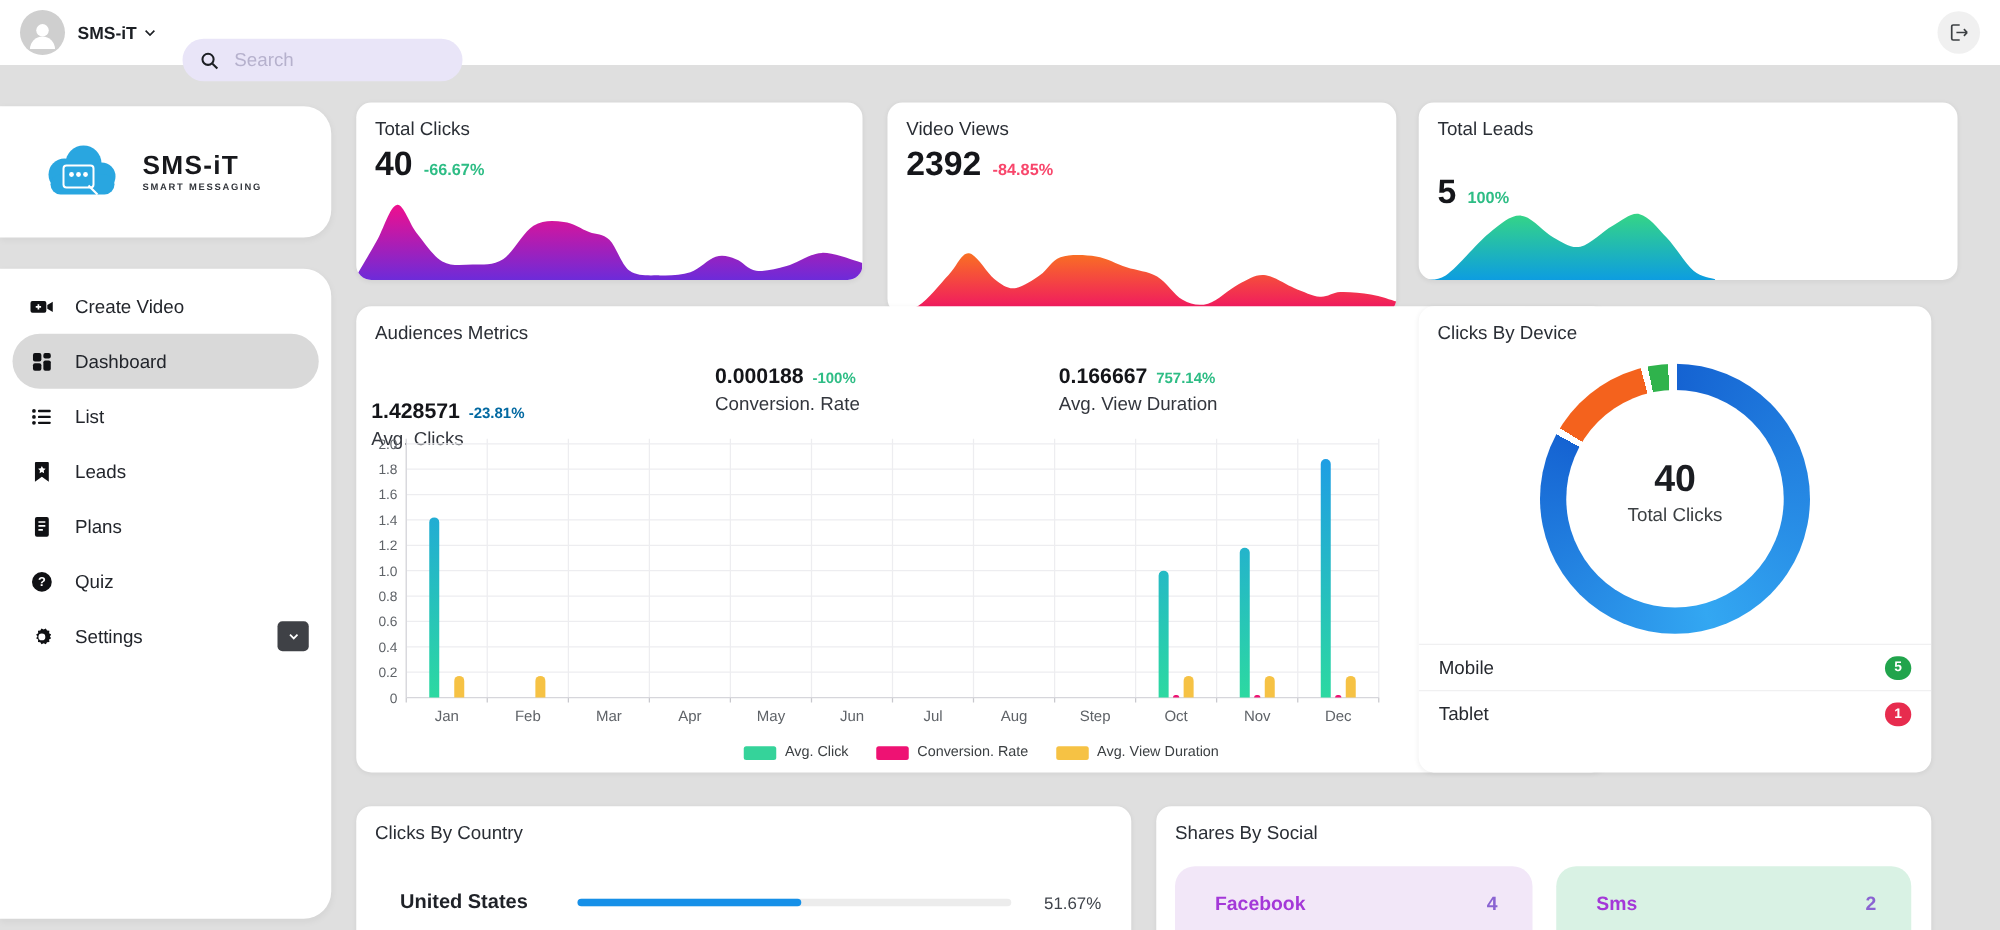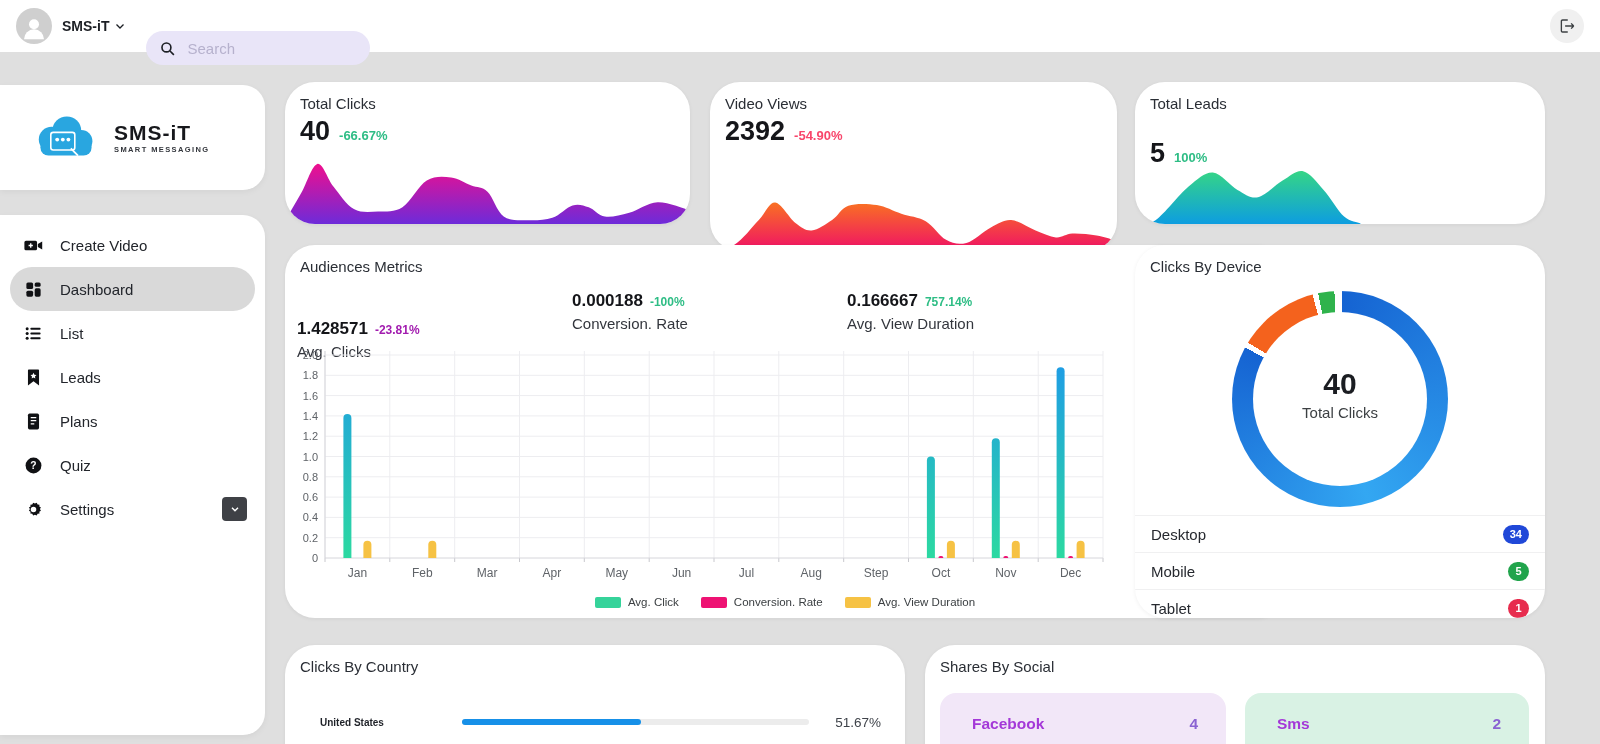--- a/index.html
+++ b/index.html
@@ -26,28 +26,28 @@
   .logo-t2{font-size:7.5px;font-weight:bold;letter-spacing:1.4px;color:#33363c;}
   .menu-card{position:absolute;left:0;top:215px;width:265px;height:520px;background:#fff;border-radius:0 22px 22px 0;box-shadow:0 2px 6px rgba(0,0,0,.05);padding:8px 0;box-sizing:border-box;}
   .menu-item{display:flex;align-items:center;height:44px;margin:0 10px;padding:0 8px 0 12px;gap:16px;font-size:15px;color:#22252b;border-radius:22px;cursor:pointer;}
   .menu-item.active{background:#d9d9d9;}
   .mi-icon{width:22px;height:22px;display:flex;align-items:center;justify-content:center;flex:none;}
   .mi-icon svg{width:19px;height:19px;fill:#101114;}
   .mi-chevron{margin-left:auto;width:25px;height:24px;background:#3f4146;border-radius:4px;display:flex;align-items:center;justify-content:center;cursor:pointer;flex:none;}
   .mi-chevron svg{width:12px;height:12px;stroke:#fff;}
 
   
-  .card{position:absolute;background:#fff;border-radius:30px;box-shadow:0 1px 4px rgba(0,0,0,.06);}
+  .card{position:absolute;background:#fff;border-radius:12px;box-shadow:0 1px 4px rgba(0,0,0,.06);}
   .card-title{position:absolute;left:15px;top:13px;font-size:15px;color:#2a2e35;}
 
   
   .statcard{overflow:hidden;}
   #stat0{left:285px;top:82px;width:405px;height:142px;}
   #stat1{left:710px;top:82px;width:407px;height:169px;}
-  #stat2{left:1135px;top:82px;width:410px;height:142px;}
+  #stat2{left:1135px;top:82px;width:410px;height:142px;padding-left:21px;}
   .sc-valrow{position:absolute;left:15px;top:34px;display:flex;align-items:baseline;gap:9px;}
   .sc-value{font-size:27px;font-weight:600;color:#15161a;}
   .sc-pct{font-size:13px;font-weight:bold;}
   .spark{position:absolute;left:0;right:0;bottom:0;height:62px;}
 
   
   #audiences{left:285px;top:245px;width:1000px;height:373px;}
   .metric{position:absolute;top:46px;}
   #metric0{left:12px;}#metric1{left:287px;}#metric2{left:562px;}
   .m-row{display:flex;align-items:baseline;gap:7px;}
@@ -67,21 +67,21 @@
   .dc-value{font-size:30px;font-weight:600;color:#1b1d22;}
   .dc-label{font-size:15px;color:#3c4043;margin-top:3px;}
   .device-rows{position:absolute;left:0;right:0;top:270px;}
   .dev-row{display:flex;align-items:center;justify-content:space-between;height:36px;padding:0 16px;border-top:1px solid #f0f0f1;font-size:15px;color:#26292f;}
   .badge{min-width:7px;height:19px;line-height:19px;border-radius:10px;padding:0 7px;color:#fff;font-size:11px;font-weight:bold;text-align:center;}
 
   
   #country{left:285px;top:645px;width:620px;height:180px;}
   .country-rows{position:absolute;left:35px;right:24px;top:62px;}
   .country-row{display:flex;align-items:center;gap:20px;height:30px;}
-  .c-label{width:122px;font-size:10px;font-weight:600;color:#1f2228;}
+  .c-label{width:122px;font-size:16px;font-weight:600;color:#1f2228;}
   .c-track{flex:1;height:6px;border-radius:3px;background:#ececec;position:relative;}
   .c-fill{position:absolute;left:0;top:0;bottom:0;border-radius:3px;}
   .c-pct{width:52px;text-align:right;font-size:13.5px;color:#3f434a;}
 
   
   #social{left:925px;top:645px;width:620px;height:180px;}
   .pills{position:absolute;left:0;right:0;top:48px;}
   .pill{position:absolute;top:0;height:110px;border-radius:16px;box-sizing:border-box;padding:22px 28px 0 32px;display:flex;justify-content:space-between;font-size:15.5px;font-weight:600;}
 </style>
 </head>
@@ -230,21 +230,21 @@
     </linearGradient>
           </defs>
           <path d="M0.0,58.9C2.8,54.3 11.2,40.5 16.8,31.0C22.4,21.5 28.0,2.9 33.6,1.9C39.2,0.8 44.1,17.3 50.4,24.8C56.7,32.3 63.7,43.0 71.4,47.1C79.1,51.3 88.2,49.9 96.6,49.6C105.0,49.3 113.4,50.4 121.8,45.3C130.2,40.1 138.6,23.6 147.0,18.6C155.4,13.6 164.5,14.7 172.2,15.5C179.9,16.3 186.9,21.2 193.2,23.6C199.5,25.9 204.4,24.6 210.0,29.8C215.6,34.9 219.8,49.8 226.8,54.6C233.8,59.3 243.6,58.1 252.0,58.3C260.4,58.5 269.5,58.3 277.2,55.8C284.9,53.3 291.9,45.2 298.2,43.4C304.5,41.6 309.4,43.4 315.0,45.3C320.6,47.1 324.8,53.6 331.8,54.6C338.8,55.5 347.9,53.2 357.0,50.8C366.1,48.5 375.9,40.7 386.4,40.3C396.9,39.9 414.4,47.0 420.0,48.4 L420.0,62 L0.0,62 Z" fill="url(#sg0)"></path>
         </svg>
       </div>
   </div>
   <div class="card statcard" id="stat1">
     <div class="card-title">Video Views</div>
     <div class="sc-valrow">
       <span class="sc-value">2392</span>
-      <span class="sc-pct" style="color: rgb(248, 70, 107);">-54.90%</span>
+      <span class="sc-pct" style="color: rgb(248, 70, 107);">-84.85%</span>
     </div>
     <div class="spark">
         <svg viewBox="0 0 420 62" preserveAspectRatio="none" style="width:100%;height:100%;display:block">
     <defs>
             <linearGradient id="sg1" x1="0" y1="0" x2="0" y2="1">
     <stop offset="0" stop-color="#f97023"></stop>
               <stop offset="1" stop-color="#ef1166"></stop>
     </linearGradient>
           </defs>
           <path d="M0.0,60.8C4.2,59.9 16.8,60.8 25.2,55.8C33.6,50.8 43.4,38.0 50.4,31.0C57.4,24.0 60.9,13.1 67.2,13.6C73.5,14.2 81.9,29.4 88.2,34.1C94.5,38.7 98.7,42.1 105.0,41.5C111.3,41.0 119.7,35.1 126.0,31.0C132.3,26.9 135.1,19.2 142.8,16.7C150.5,14.3 163.1,14.8 172.2,16.1C181.3,17.5 189.0,22.1 197.4,24.8C205.8,27.5 214.9,27.9 222.6,32.2C230.3,36.6 236.6,47.2 243.6,50.8C250.6,54.5 256.9,56.0 264.6,53.9C272.3,51.9 282.1,42.3 289.8,38.4C297.5,34.6 303.1,30.5 310.8,31.0C318.5,31.5 328.3,38.6 336.0,41.5C343.7,44.4 350.7,47.8 357.0,48.4C363.3,48.9 366.8,45.0 373.8,44.6C380.8,44.3 391.3,45.3 399.0,46.5C406.7,47.7 416.5,51.1 420.0,52.1 L420.0,62 L0.0,62 Z" fill="url(#sg1)"></path>
@@ -268,21 +268,21 @@
           <path d="M0.0,60.8C3.5,60.3 11.9,64.3 21.0,58.3C30.1,52.3 44.8,32.8 54.6,24.8C64.4,16.8 71.4,10.0 79.8,10.5C88.2,11.1 97.3,23.8 105.0,27.9C112.7,32.0 118.3,36.9 126.0,35.3C133.7,33.8 143.5,22.9 151.2,18.6C158.9,14.3 165.2,7.8 172.2,9.3C179.2,10.9 186.2,20.4 193.2,27.9C200.2,35.4 207.9,49.0 214.2,54.6C220.5,60.1 228.2,60.2 231.0,61.4 L231.0,62 L0.0,62 Z" fill="url(#sg2)"></path>
         </svg>
       </div>
   </div>
 
   <div class="card" id="audiences">
     <div class="card-title">Audiences Metrics</div>
     <div class="metric" id="metric0">
       <div class="m-row">
           <span class="m-value">1.428571</span>
-          <span class="m-pct" style="color: #a21caf; margin-top: 32px;">-23.81%</span>
+          <span class="m-pct" style="color: #0369a1; margin-top: 32px;">-23.81%</span>
         </div>
       <div class="m-label">Avg. Clicks</div>
     </div>
     <div class="metric" id="metric1">
       <div class="m-row">
           <span class="m-value">0.000188</span>
           <span class="m-pct" style="color: rgb(46, 189, 133);">-100%</span>
         </div>
       <div class="m-label">Conversion. Rate</div>
     </div>
@@ -395,24 +395,20 @@
   <div class="card" id="device">
     <div class="card-title">Clicks By Device</div>
     <div class="donut" style="background: conic-gradient(rgb(255, 255, 255) 0deg, rgb(255, 255, 255) 1deg, rgb(21, 99, 210) 1deg, rgb(51, 167, 242) 164.6deg, rgb(21, 99, 210) 298.5deg, rgb(255, 255, 255) 298.5deg, rgb(255, 255, 255) 301.5deg, rgb(244, 98, 29) 301.5deg, rgb(244, 98, 29) 345.3deg, rgb(255, 255, 255) 345.3deg, rgb(255, 255, 255) 348.3deg, rgb(47, 179, 76) 348.3deg, rgb(47, 179, 76) 357deg, rgb(255, 255, 255) 357deg, rgb(255, 255, 255) 360deg);">
       <div class="donut-center">
         <div class="dc-value">40</div>
         <div class="dc-label">Total Clicks</div>
       </div>
     </div>
     <div class="device-rows">
         <div class="dev-row">
-          <span>Desktop</span>
-          <span class="badge" style="background: rgb(32, 72, 216);">34</span>
-        </div>
-        <div class="dev-row">
           <span>Mobile</span>
           <span class="badge" style="background: rgb(33, 164, 76);">5</span>
         </div>
         <div class="dev-row">
           <span>Tablet</span>
           <span class="badge" style="background: rgb(231, 44, 78);">1</span>
         </div>
       </div>
   </div>
 

